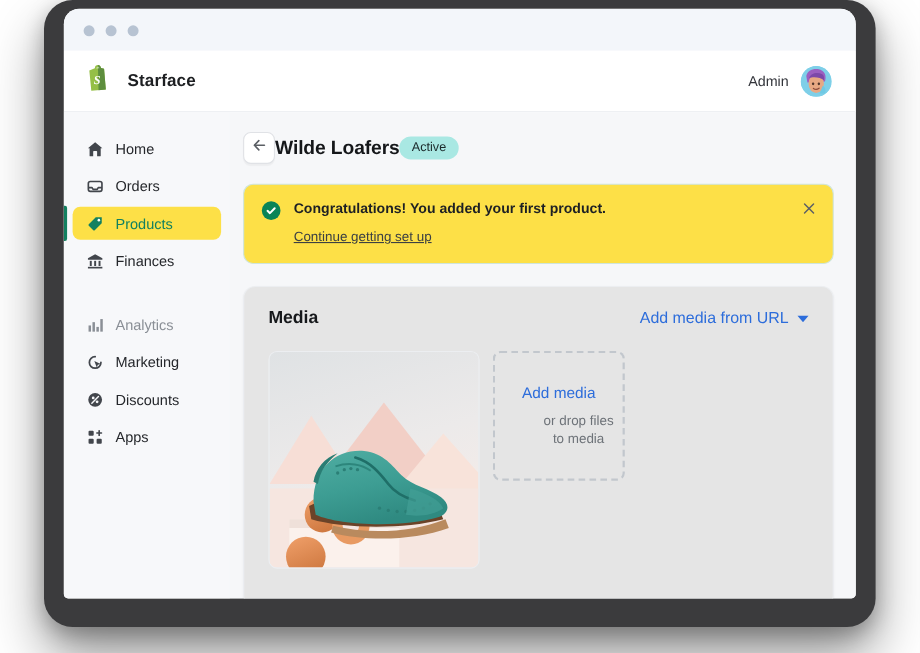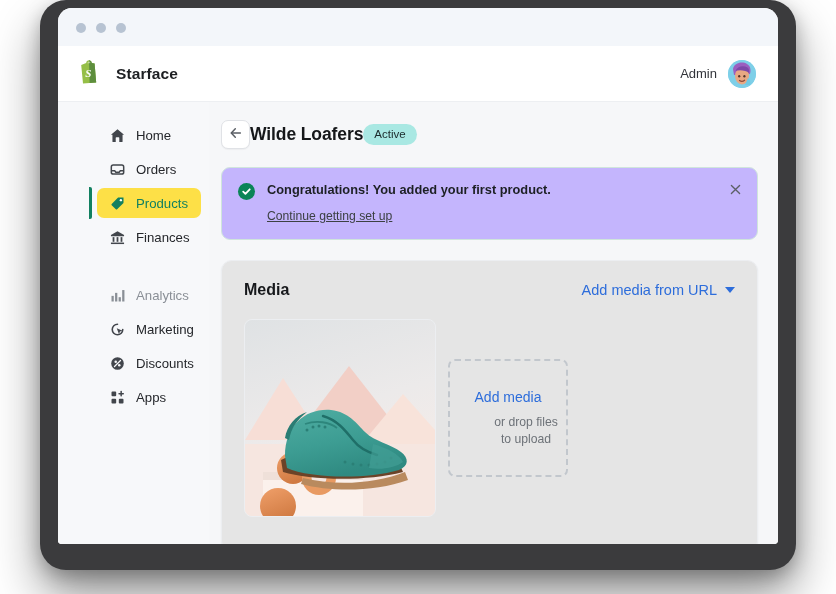--- a/index.html
+++ b/index.html
@@ -102,21 +102,20 @@
     height: 442px;
     background: #f6f7f9;
   }
 
   #sidebar {
     width: 151px;
     flex: none;
     background: #f7f8fa;
     padding-top: 18px;
     box-sizing: border-box;
-    padding-left: 31px;
   }
   .nav-item {
     position: relative;
     display: flex;
     align-items: center;
     gap: 11px;
     height: 30px;
     margin: 0 8px 4px 8px;
     padding-left: 12px;
     border-radius: 7px;
@@ -186,21 +185,21 @@
     color: #1b2a2b;
     font-size: 11.5px;
     padding: 3.5px 11px;
     border-radius: 11px;
     line-height: 1.15;
   }
 
   
   #success-banner {
     position: relative;
-    background: #c4b5fd;
+    background: #fde047;
     border: 1px solid #cfe5dc;
     border-radius: 9px;
     padding: 14px 16px 15px 16px;
     display: flex;
     gap: 12px;
     margin-bottom: 20px;
   }
   #check-icon {
     width: 17px;
     height: 17px;
@@ -270,21 +269,21 @@
   .caret-down {
     width: 0; height: 0;
     border-left: 5px solid transparent;
     border-right: 5px solid transparent;
     border-top: 6px solid #2d6ddb;
   }
 
   #media-row {
     display: flex;
     gap: 12px;
-    align-items: center;
+    align-items: flex-start;
   }
 
   
   #product-thumb {
     width: 190px;
     height: 196px;
     border-radius: 8px;
     border: 1px solid #eceef1;
     overflow: hidden;
     position: relative;
@@ -556,21 +555,21 @@
                 <path d="M128 124 C142 128 154 134 158 142 C150 148 136 150 124 148 Z" fill="#43a096" opacity="0.65"></path>
 
                 <path d="M40 118 C42 106 50 96 62 92 C52 100 46 108 44 120 Z" fill="#2a7d74"></path>
               </svg>
             </div>
 
             <div id="dropzone">
               <span id="dropzone-link">Add media</span>
               <span id="dropzone-hint">
                 <span>or drop files</span><br>
-                <span>to upload</span>
+                <span>to media</span>
               </span>
             </div>
 
           </div>
         </div>
 
       </div>
     </div>
   </div>
 </div>

